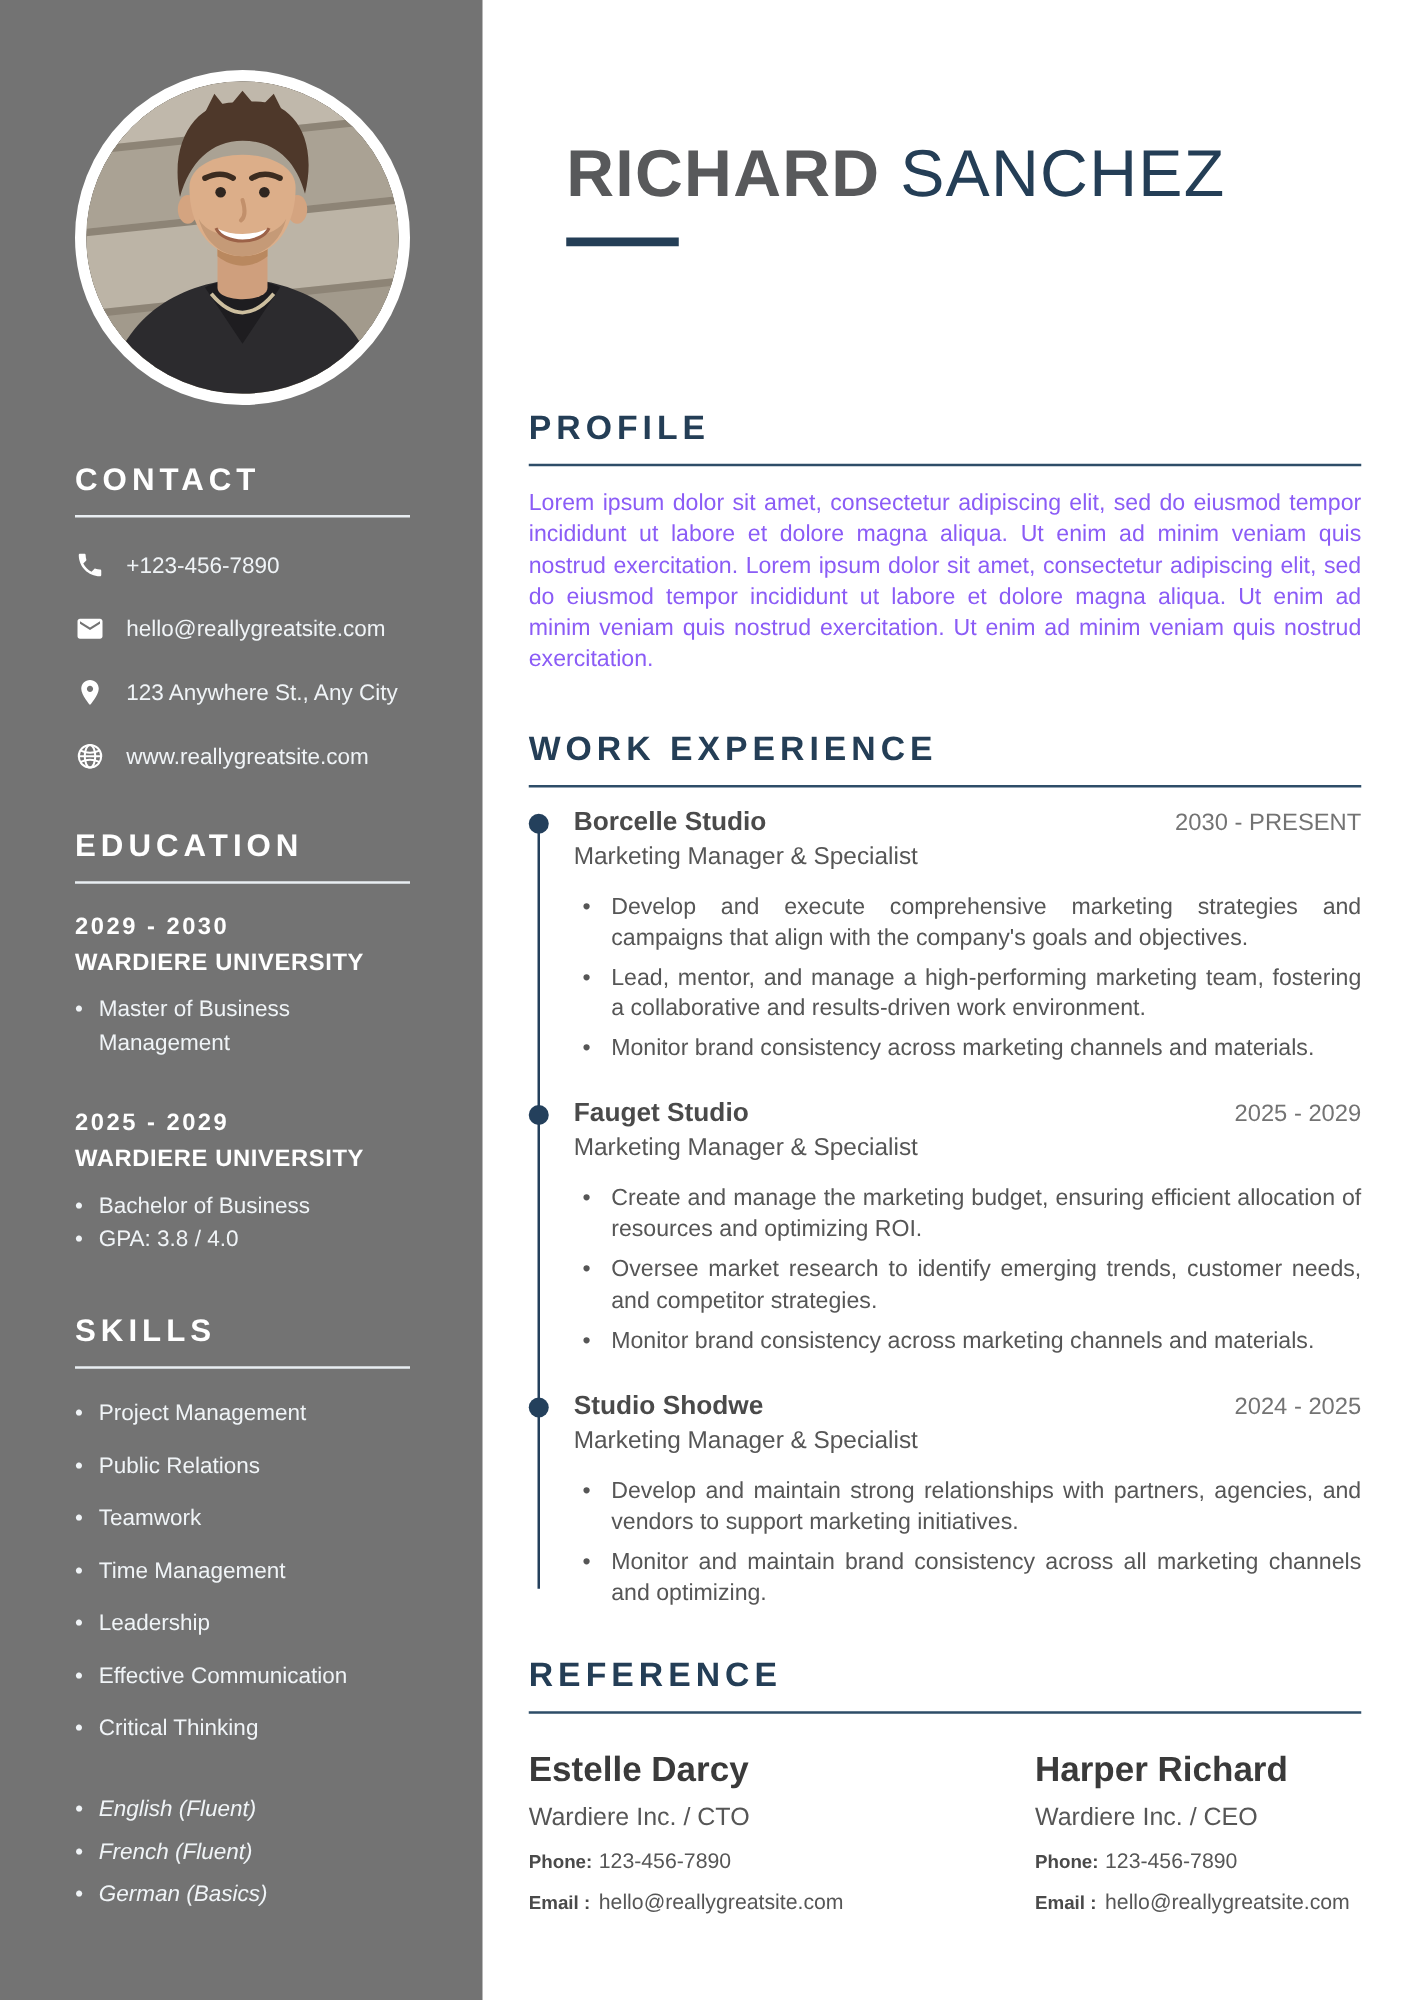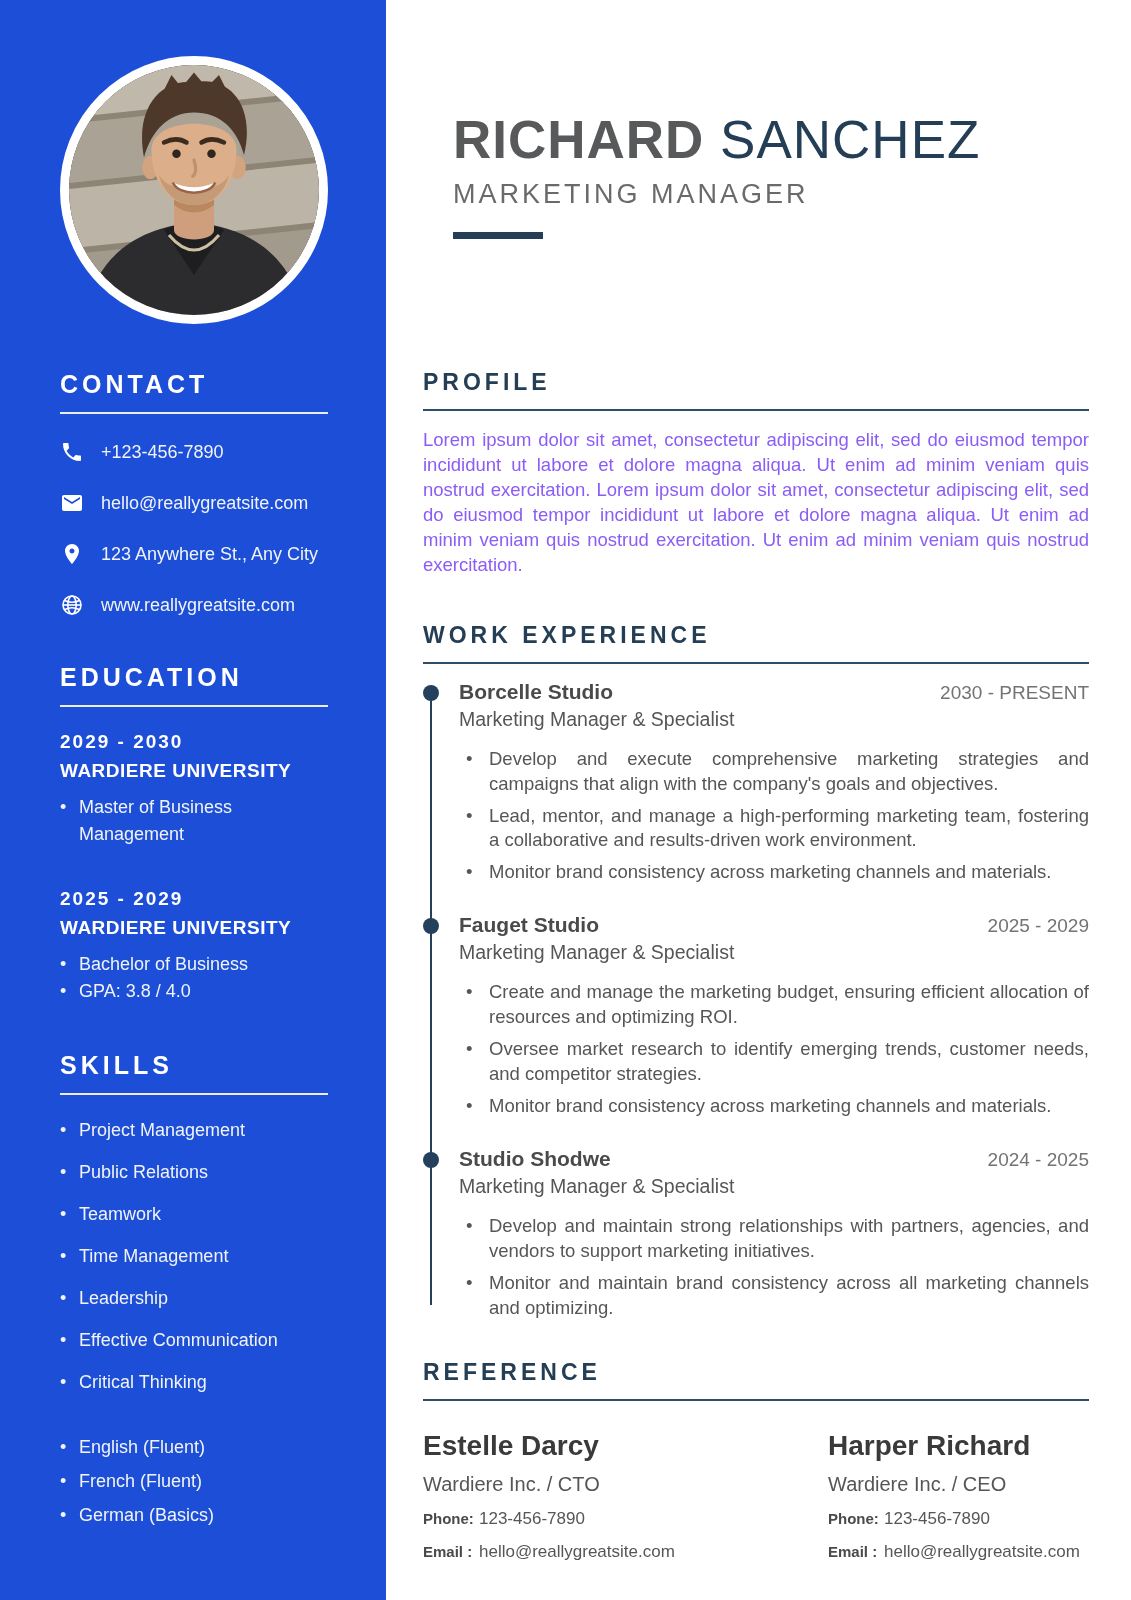--- a/index.html
+++ b/index.html
@@ -1,21 +1,21 @@
 <!DOCTYPE html>
 <html><head>
 <meta charset="utf-8">
 <style>
   * { margin:0; padding:0; box-sizing:border-box; }
   html,body { background:#ffffff; }
   body { font-family:"Liberation Sans", sans-serif; }
   .page { width:1131px; height:1600px; display:flex; background:#ffffff; overflow:hidden; }
 
   
-  .sidebar { width:386px; flex:0 0 386px; background:#1d4ed8; color:#eef2f6; padding:0 58px 0 60px; }
+  .sidebar { width:386px; flex:0 0 386px; background:#737373; color:#eef2f6; padding:0 58px 0 60px; }
   .photo-wrap { width:268px; height:268px; margin:56px auto 0 auto; border-radius:50%;
                 border:9px solid #ffffff; overflow:hidden; background:#b6b0a5; }
   .photo-wrap svg { display:block; width:100%; height:100%; }
 
   .s-section { margin-top:46px; }
   .s-title { color:#ffffff; font-size:25px; font-weight:bold; letter-spacing:4px;
              padding-bottom:13px; border-bottom:2px solid #e9eef2; }
   .contact-list { margin-top:26px; }
   .c-item { display:flex; align-items:center; margin-bottom:27px; }
   .c-icon { width:24px; height:24px; flex:0 0 24px; margin-right:17px; }
@@ -23,34 +23,34 @@
   .c-text { font-size:18px; color:#f0f4f7; }
 
   .edu-entry { margin-top:24px; }
   .edu-entry + .edu-entry { margin-top:40px; }
   .edu-years { font-size:19px; font-weight:bold; letter-spacing:2px; color:#ffffff; }
   .edu-school { font-size:19px; font-weight:bold; letter-spacing:0.5px; color:#ffffff; margin-top:7px; }
   ul.s-list { list-style:none; margin-top:12px; }
   ul.s-list li { position:relative; padding-left:19px; font-size:18px; line-height:1.5; color:#f0f4f7; }
   ul.s-list li::before { content:'•'; position:absolute; left:0; top:0; }
   ul.skills li { margin-bottom:15px; }
-  ul.langs  li { margin-bottom:7px; }
+  ul.langs  li { margin-bottom:7px;font-style:italic; }
 
   
   .main { flex:1; padding:0 42px 0 37px; }
   .name-block { margin:112px 0 0 30px; }
   .name { font-size:53px; letter-spacing:1px; line-height:1.05; color:#243e56; }
   .name .fn { font-weight:bold; color:#58595b; }
   .name .ln { font-weight:300; color:#243e56; }
   .job-title { margin-top:11px; font-size:27px; font-weight:300; letter-spacing:3px; color:#6a6a6a; }
   .title-bar { width:90px; height:7px; background:#243e56; margin-top:22px; }
 
   .m-section-profile { margin-top:130px; }
   .m-section { margin-top:44px; }
-  .m-title { font-size:23px; font-weight:bold; letter-spacing:4px; color:#243e56;
+  .m-title { font-size:27px; font-weight:bold; letter-spacing:4px; color:#243e56;
              padding-bottom:13px; border-bottom:2px solid #2e4d68; }
   .profile-text { margin-top:16px; font-size:18.5px; line-height:1.36; text-align:justify; color:#8b5cf6; }
 
   .timeline { position:relative; margin-top:16px; padding-left:36px; }
   .timeline-line { position:absolute; left:7px; top:9px; bottom:16px; width:2px; background:#24405c; }
   .job { position:relative; }
   .job + .job { margin-top:28px; }
   .job-dot { position:absolute; left:-36px; top:5px; width:16px; height:16px; border-radius:50%; background:#24405c; }
   .job-head { display:flex; justify-content:space-between; align-items:baseline; }
   .job-company { font-size:21px; font-weight:bold; color:#4a4a4a; }
@@ -208,21 +208,20 @@
         <li>German (Basics)</li>
 
       </ul>
     </section>
   </aside>
 
   <main class="main">
 
     <header class="name-block">
       <h1 class="name"><span class="fn">RICHARD</span> <span class="ln">SANCHEZ</span></h1>
-      <div class="job-title">MARKETING MANAGER</div>
       <div class="title-bar"></div>
     </header>
 
     <section class="m-section-profile">
       <h2 class="m-title">PROFILE</h2>
       <p class="profile-text">Lorem ipsum dolor sit amet, consectetur adipiscing elit, sed do eiusmod tempor incididunt ut labore et dolore magna aliqua. Ut enim ad minim veniam quis nostrud exercitation. Lorem ipsum dolor sit amet, consectetur adipiscing elit, sed do eiusmod tempor incididunt ut labore et dolore magna aliqua. Ut enim ad minim veniam quis nostrud exercitation. Ut enim ad minim veniam quis nostrud exercitation.</p>
     </section>
 
     <section class="m-section">
       <h2 class="m-title">WORK EXPERIENCE</h2>

